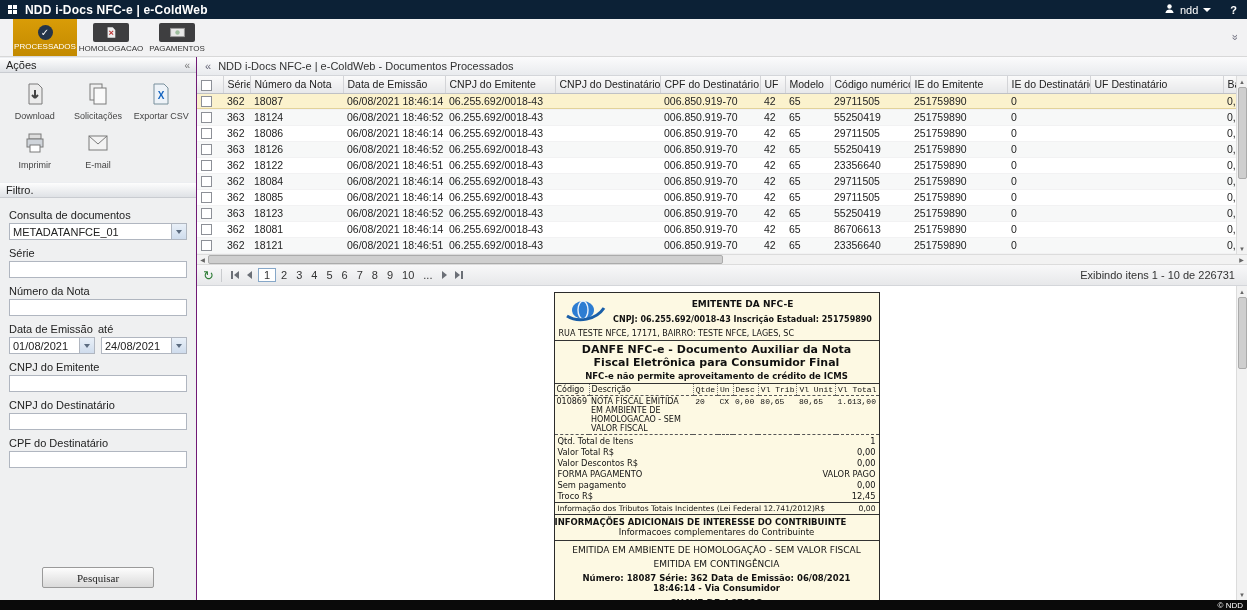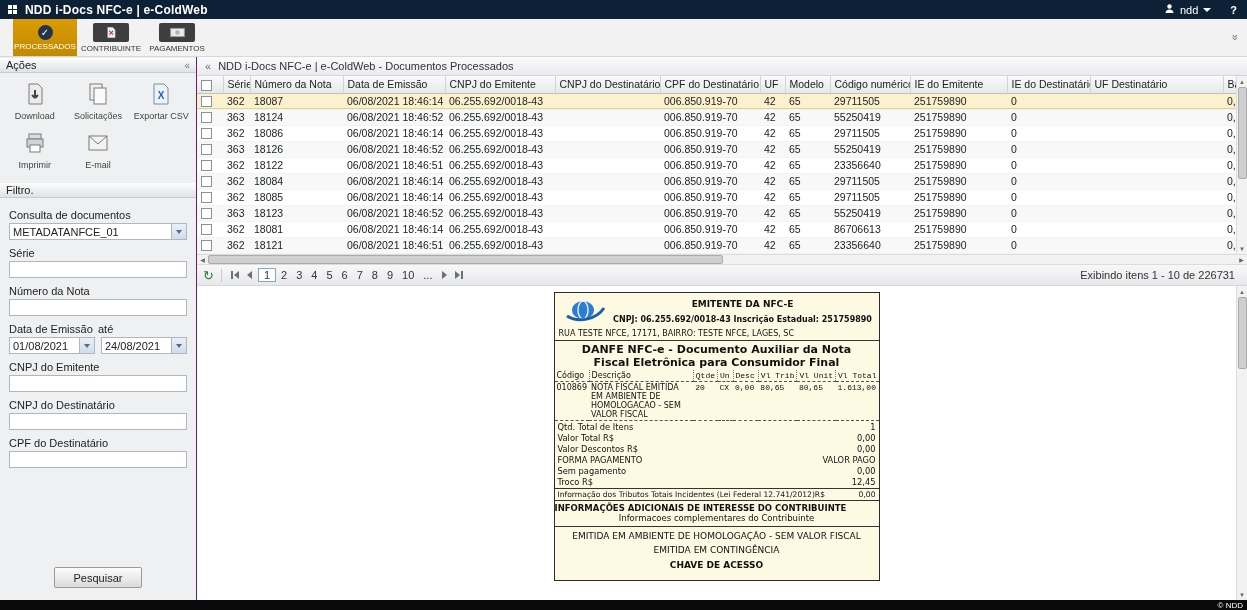--- a/index.html
+++ b/index.html
@@ -39,21 +39,21 @@
   .f-input{height:17px;border:1px solid #b0b6c0;background:#fff;font-size:11px;padding:0 3px;font-family:inherit;color:#222;width:100%;}
   .combo{display:flex;}
   .combo .f-input{flex:1;border-right:0;}
   .trigger{width:16px;height:17px;border:1px solid #b0b6c0;background:linear-gradient(#e9f0f8,#cfdced);display:flex;align-items:center;justify-content:center;cursor:pointer;flex:0 0 auto;}
   .trigger:after{content:'';border-left:3px solid transparent;border-right:3px solid transparent;border-top:4px solid #5c6c80;}
   .dates-labels{display:flex;margin:7px 0 2px;}
   .dates-labels span{flex:1;}
   .dates{display:flex;gap:6px;}
   .dates .combo{flex:1;min-width:0;}
   .sidebar-spacer{flex:1;}
-  .pesquisar{align-self:center;margin:18px 0 12px;width:88px;height:21px;border:1px solid #9a9a9a;background:linear-gradient(#fdfdfd,#dadada);font-size:11px;color:#222;cursor:pointer;border-radius:2px;font-family:Liberation Sans, sans-serif;}
+  .pesquisar{align-self:center;margin:18px 0 12px;width:112px;height:21px;border:1px solid #9a9a9a;background:linear-gradient(#fdfdfd,#dadada);font-size:11px;color:#222;cursor:pointer;border-radius:2px;font-family:Liberation Serif, serif;}
 
   
   .main{flex:1;display:flex;flex-direction:column;min-width:0;background:#fff;}
   .breadcrumb-bar{height:19px;background:linear-gradient(#fbfbfc,#e9ebee);border-bottom:1px solid #d4d6da;display:flex;align-items:center;gap:7px;padding:0 8px;font-size:11px;color:#333;flex:0 0 auto;}
   .bc-collapse{color:#667;cursor:pointer;}
   .grid-area{display:flex;height:178px;flex:0 0 auto;}
   .grid-scrollwrap{flex:1;overflow:hidden;}
   table.grid{border-collapse:collapse;table-layout:fixed;width:1066px;font-size:10.5px;}
   .grid th{height:17px;background:linear-gradient(#fafafa,#e7e8ea);border-right:1px solid #d3d4d7;border-bottom:1px solid #bfc1c5;font-weight:normal;text-align:left;padding:0 4px;color:#222;overflow:hidden;white-space:nowrap;cursor:pointer;}
   .grid td{height:16px;padding:0 4px;white-space:nowrap;overflow:hidden;color:#222;}
@@ -148,21 +148,21 @@
       <span class="check-circle">✓</span>
       <span class="tab-label">PROCESSADOS</span>
     </div>
     <div class="tab">
       <span class="tab-darkicon">
         <svg width="12" height="13" viewBox="0 0 14 14">
             <path d="M3 1h6l3 3v9H3z" fill="#ededed"></path>
             <path d="M5 9.5l4.5-4.5M5 5l4.5 4.5" stroke="#b33" stroke-width="1.2"></path>
           </svg>
       </span>
-      <span class="tab-label">CONTRIBUINTE</span>
+      <span class="tab-label">HOMOLOGACAO</span>
     </div>
     <div class="tab">
       <span class="tab-darkicon">
         <svg width="15" height="11" viewBox="0 0 16 12">
             <rect x="0.5" y="1.5" width="15" height="9" fill="#e8e8e8" stroke="#999"></rect>
             <circle cx="8" cy="6" r="2.4" fill="#9fbf9f"></circle>
           </svg>
       </span>
       <span class="tab-label">PAGAMENTOS</span>
     </div>
@@ -538,20 +538,21 @@
                     <path d="M3 19 C14 26, 32 23, 40 11" stroke="#1a5fa8" fill="none" stroke-width="3"></path>
                   </svg>
               </span>
               <div class="d-head-text">
                 <div class="d-emit">EMITENTE DA NFC-E</div>
                 <div class="d-cnpj">CNPJ: 06.255.692/0018-43  Inscrição Estadual: 251759890</div>
               </div>
             </div>
             <div class="d-addr">RUA TESTE NFCE, 17171, BAIRRO: TESTE NFCE, LAGES, SC</div>
             <div class="d-title">DANFE NFC-e - Documento Auxiliar da Nota Fiscal Eletrônica para Consumidor Final</div>
+            <div class="d-sub">NFC-e não permite aproveitamento de crédito de ICMS</div>
             <table class="d-items">
               <colgroup>
                   <col style="width: 34px;">
                   <col style="width: 124px;">
                   <col style="width: 18px;">
                   <col style="width: 16px;">
                   <col style="width: 26px;">
                   <col style="width: 32px;">
                   <col style="width: 32px;">
                   <col style="width: 42px;">
@@ -608,20 +609,21 @@
                 </div>
                 <div class="d-trow boxed">
                   <span>Informação dos Tributos Totais Incidentes (Lei Federal 12.741/2012)R$</span>
                   <span>0,00</span>
                 </div>
               </div>
             <div class="d-info-title">INFORMAÇÕES ADICIONAIS DE INTERESSE DO CONTRIBUINTE</div>
             <div class="d-info-text">Informacoes complementares do Contribuinte</div>
             <div class="d-homolog">EMITIDA EM AMBIENTE DE HOMOLOGAÇÃO - SEM VALOR FISCAL</div>
             <div class="d-homolog">EMITIDA EM CONTINGÊNCIA</div>
+            <div class="d-num">Número: 18087 Série: 362 Data de Emissão: 06/08/2021 18:46:14 - Via Consumidor</div>
             <div class="d-chave">CHAVE DE ACESSO</div>
           </div>
         </div>
         <div class="pv-scroll">
           <span class="vs-arrow">▲</span>
           <span class="pv-thumb"></span>
           <span class="vs-track"></span>
           <span class="vs-arrow">▼</span>
         </div>
       </div>

